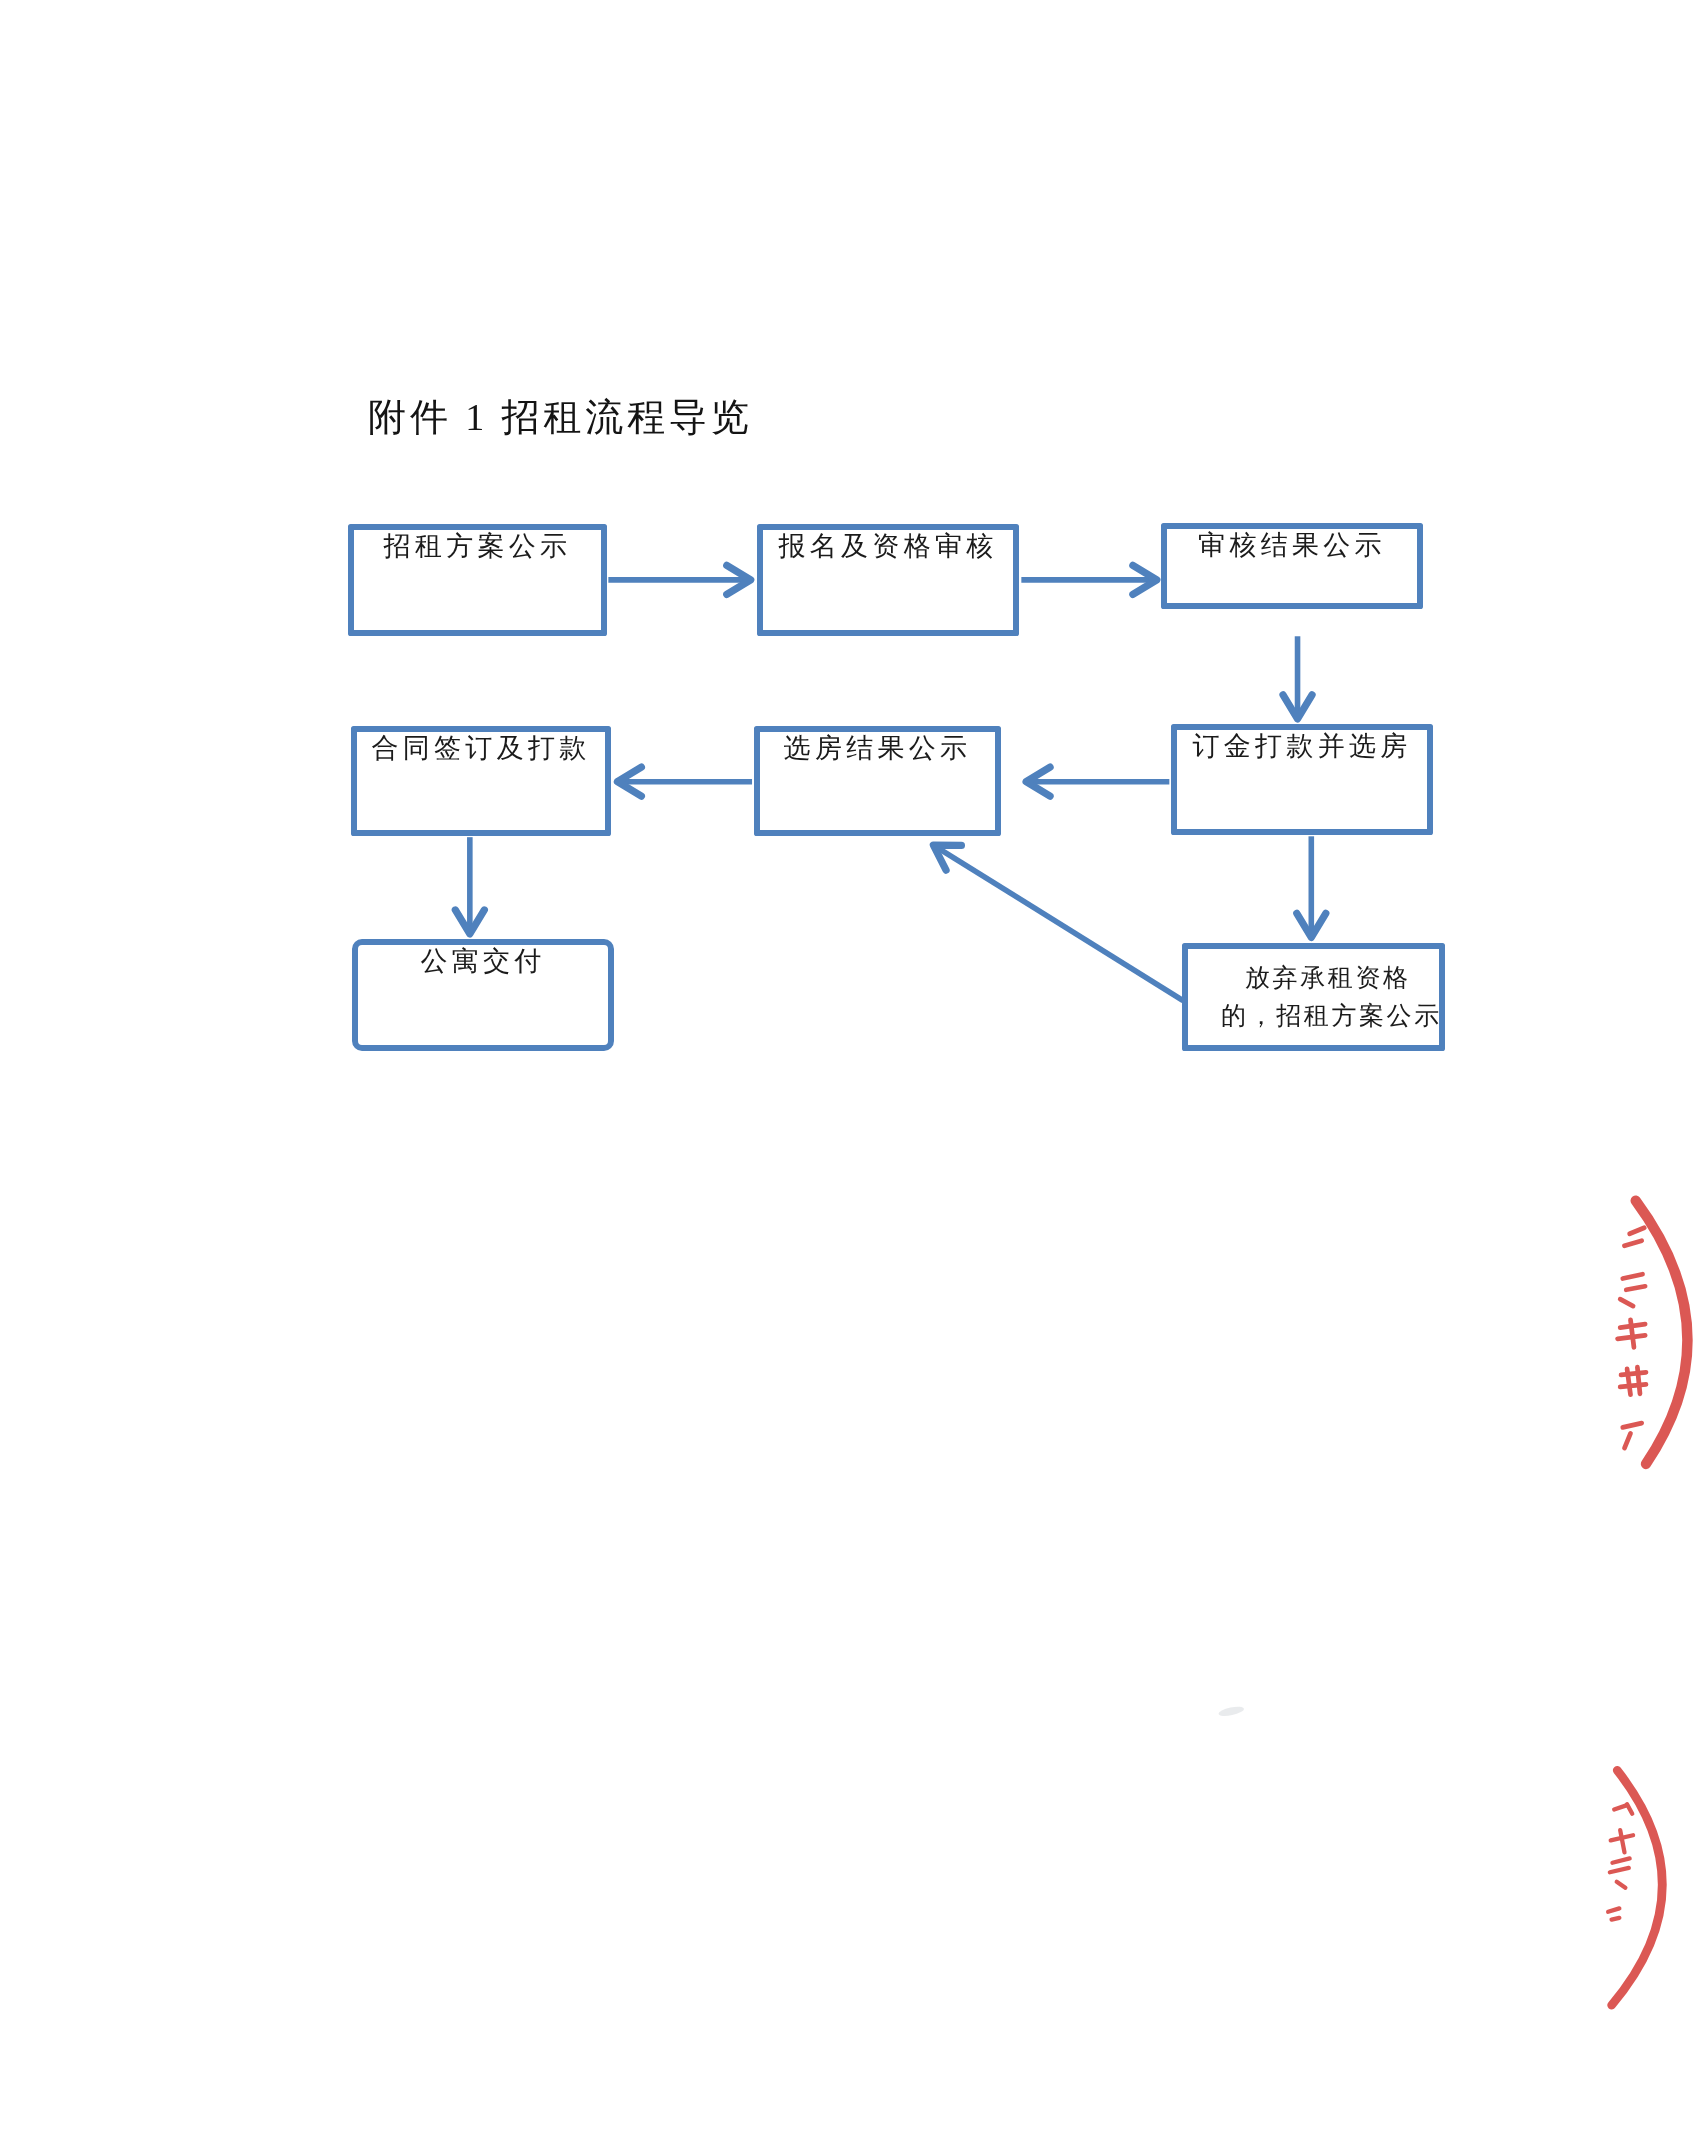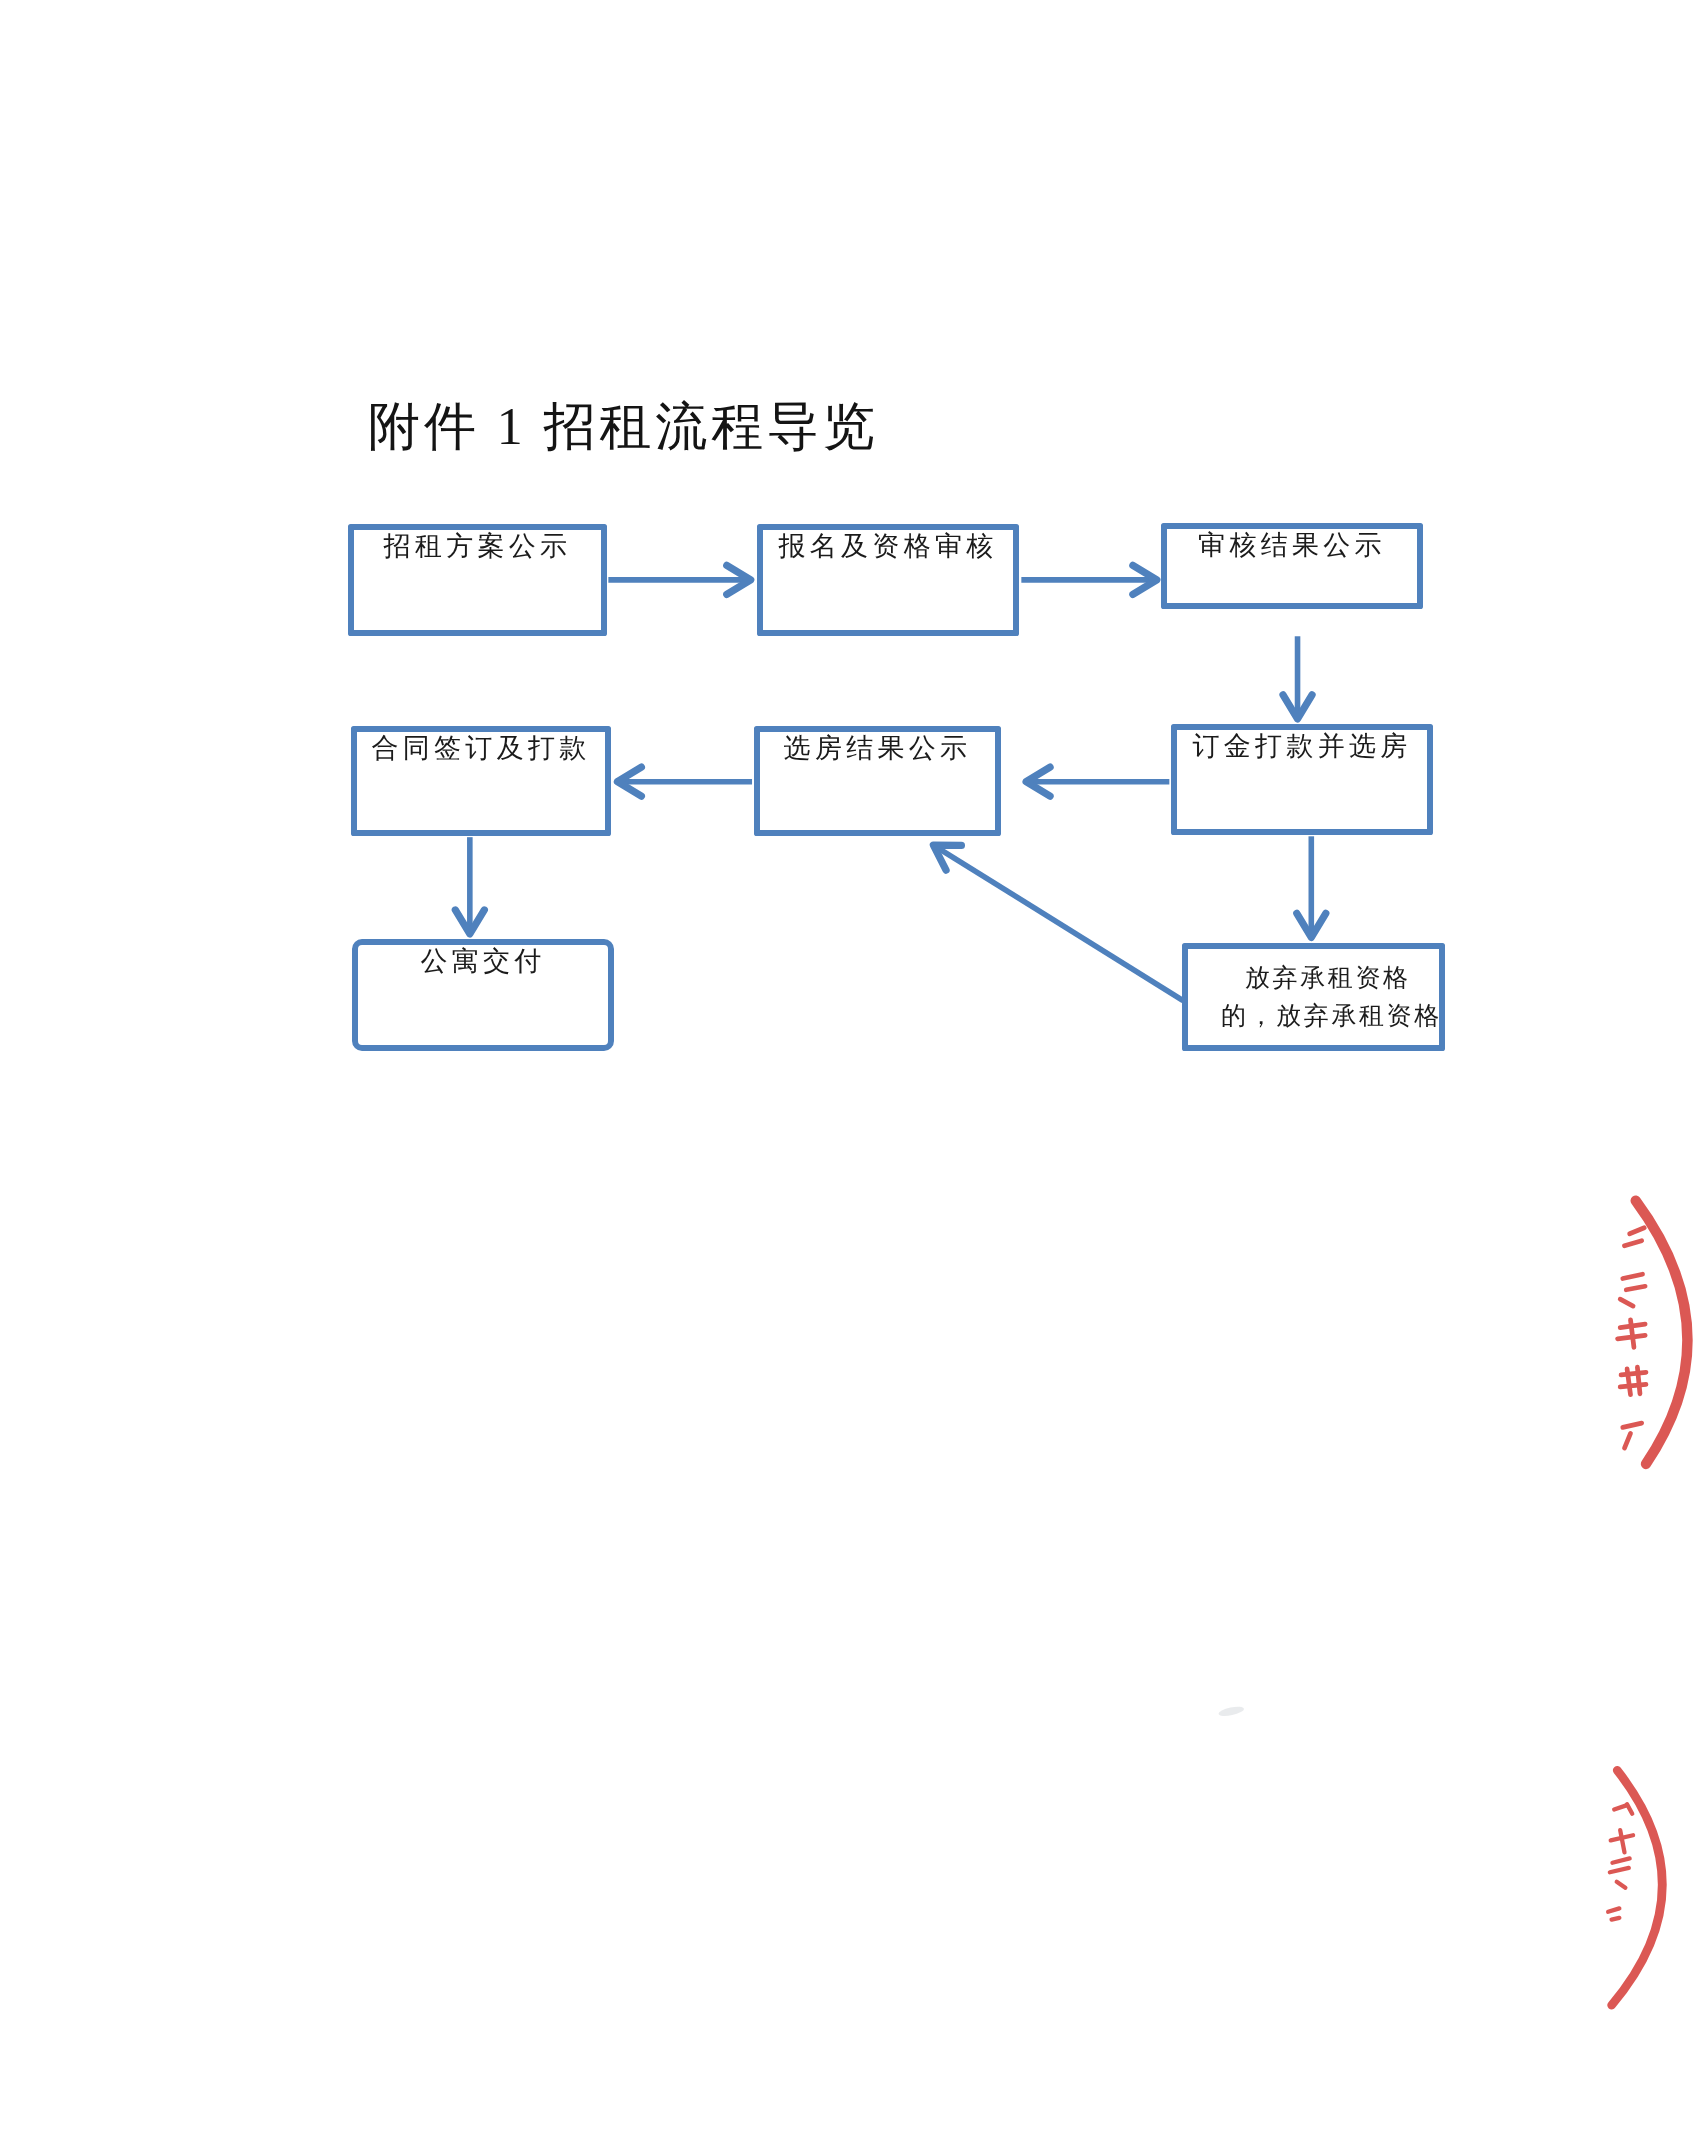--- a/index.html
+++ b/index.html
@@ -6,21 +6,21 @@
   .page{
     position:relative;
     width:1708px;height:2416px;
     background:#ffffff;
     overflow:hidden;
     font-family:"Liberation Serif","DejaVu Serif",serif;
   }
   .doc-title{
     position:absolute;
     left:368px;top:392px;
-    font-size:52px;
+    font-size:38px;
     letter-spacing:3.9px;
     color:#141414;
     font-weight:500;
     white-space:nowrap;
   }
   .fbox{
     position:absolute;
     box-sizing:border-box;
     border:6px solid #4f81bd;
     border-radius:2.6px;
@@ -79,21 +79,21 @@
     <span>选房结果公示</span>
   </div>
   <div id="b6" class="fbox">
     <span>合同签订及打款</span>
   </div>
   <div id="b7" class="fbox">
     <span>公寓交付</span>
   </div>
   <div id="b8" class="fbox two-line">
     <span class="l1">放弃承租资格</span>
-    <span class="l2">的，放弃承租资格</span>
+    <span class="l2">的，招租方案公示</span>
   </div>
 
   <svg class="overlay" viewBox="0 0 3970 5616" xmlns="http://www.w3.org/2000/svg">
     <defs>
       <marker id="ah" viewBox="0 0 12 12" refX="9.2" refY="6" markerWidth="88" markerHeight="88" orient="auto" markerUnits="userSpaceOnUse">
         <path d="M2,1.4 L9.6,6 L2,10.6" fill="none" stroke="#4f81bd" stroke-width="2.3" stroke-linecap="round" stroke-linejoin="round"></path>
       </marker>
     </defs>
     <g stroke="#4f81bd" stroke-width="13" stroke-linecap="butt" fill="none">
       <line x1="1414" y1="1348" x2="1742" y2="1348" marker-end="url(#ah)"></line>

